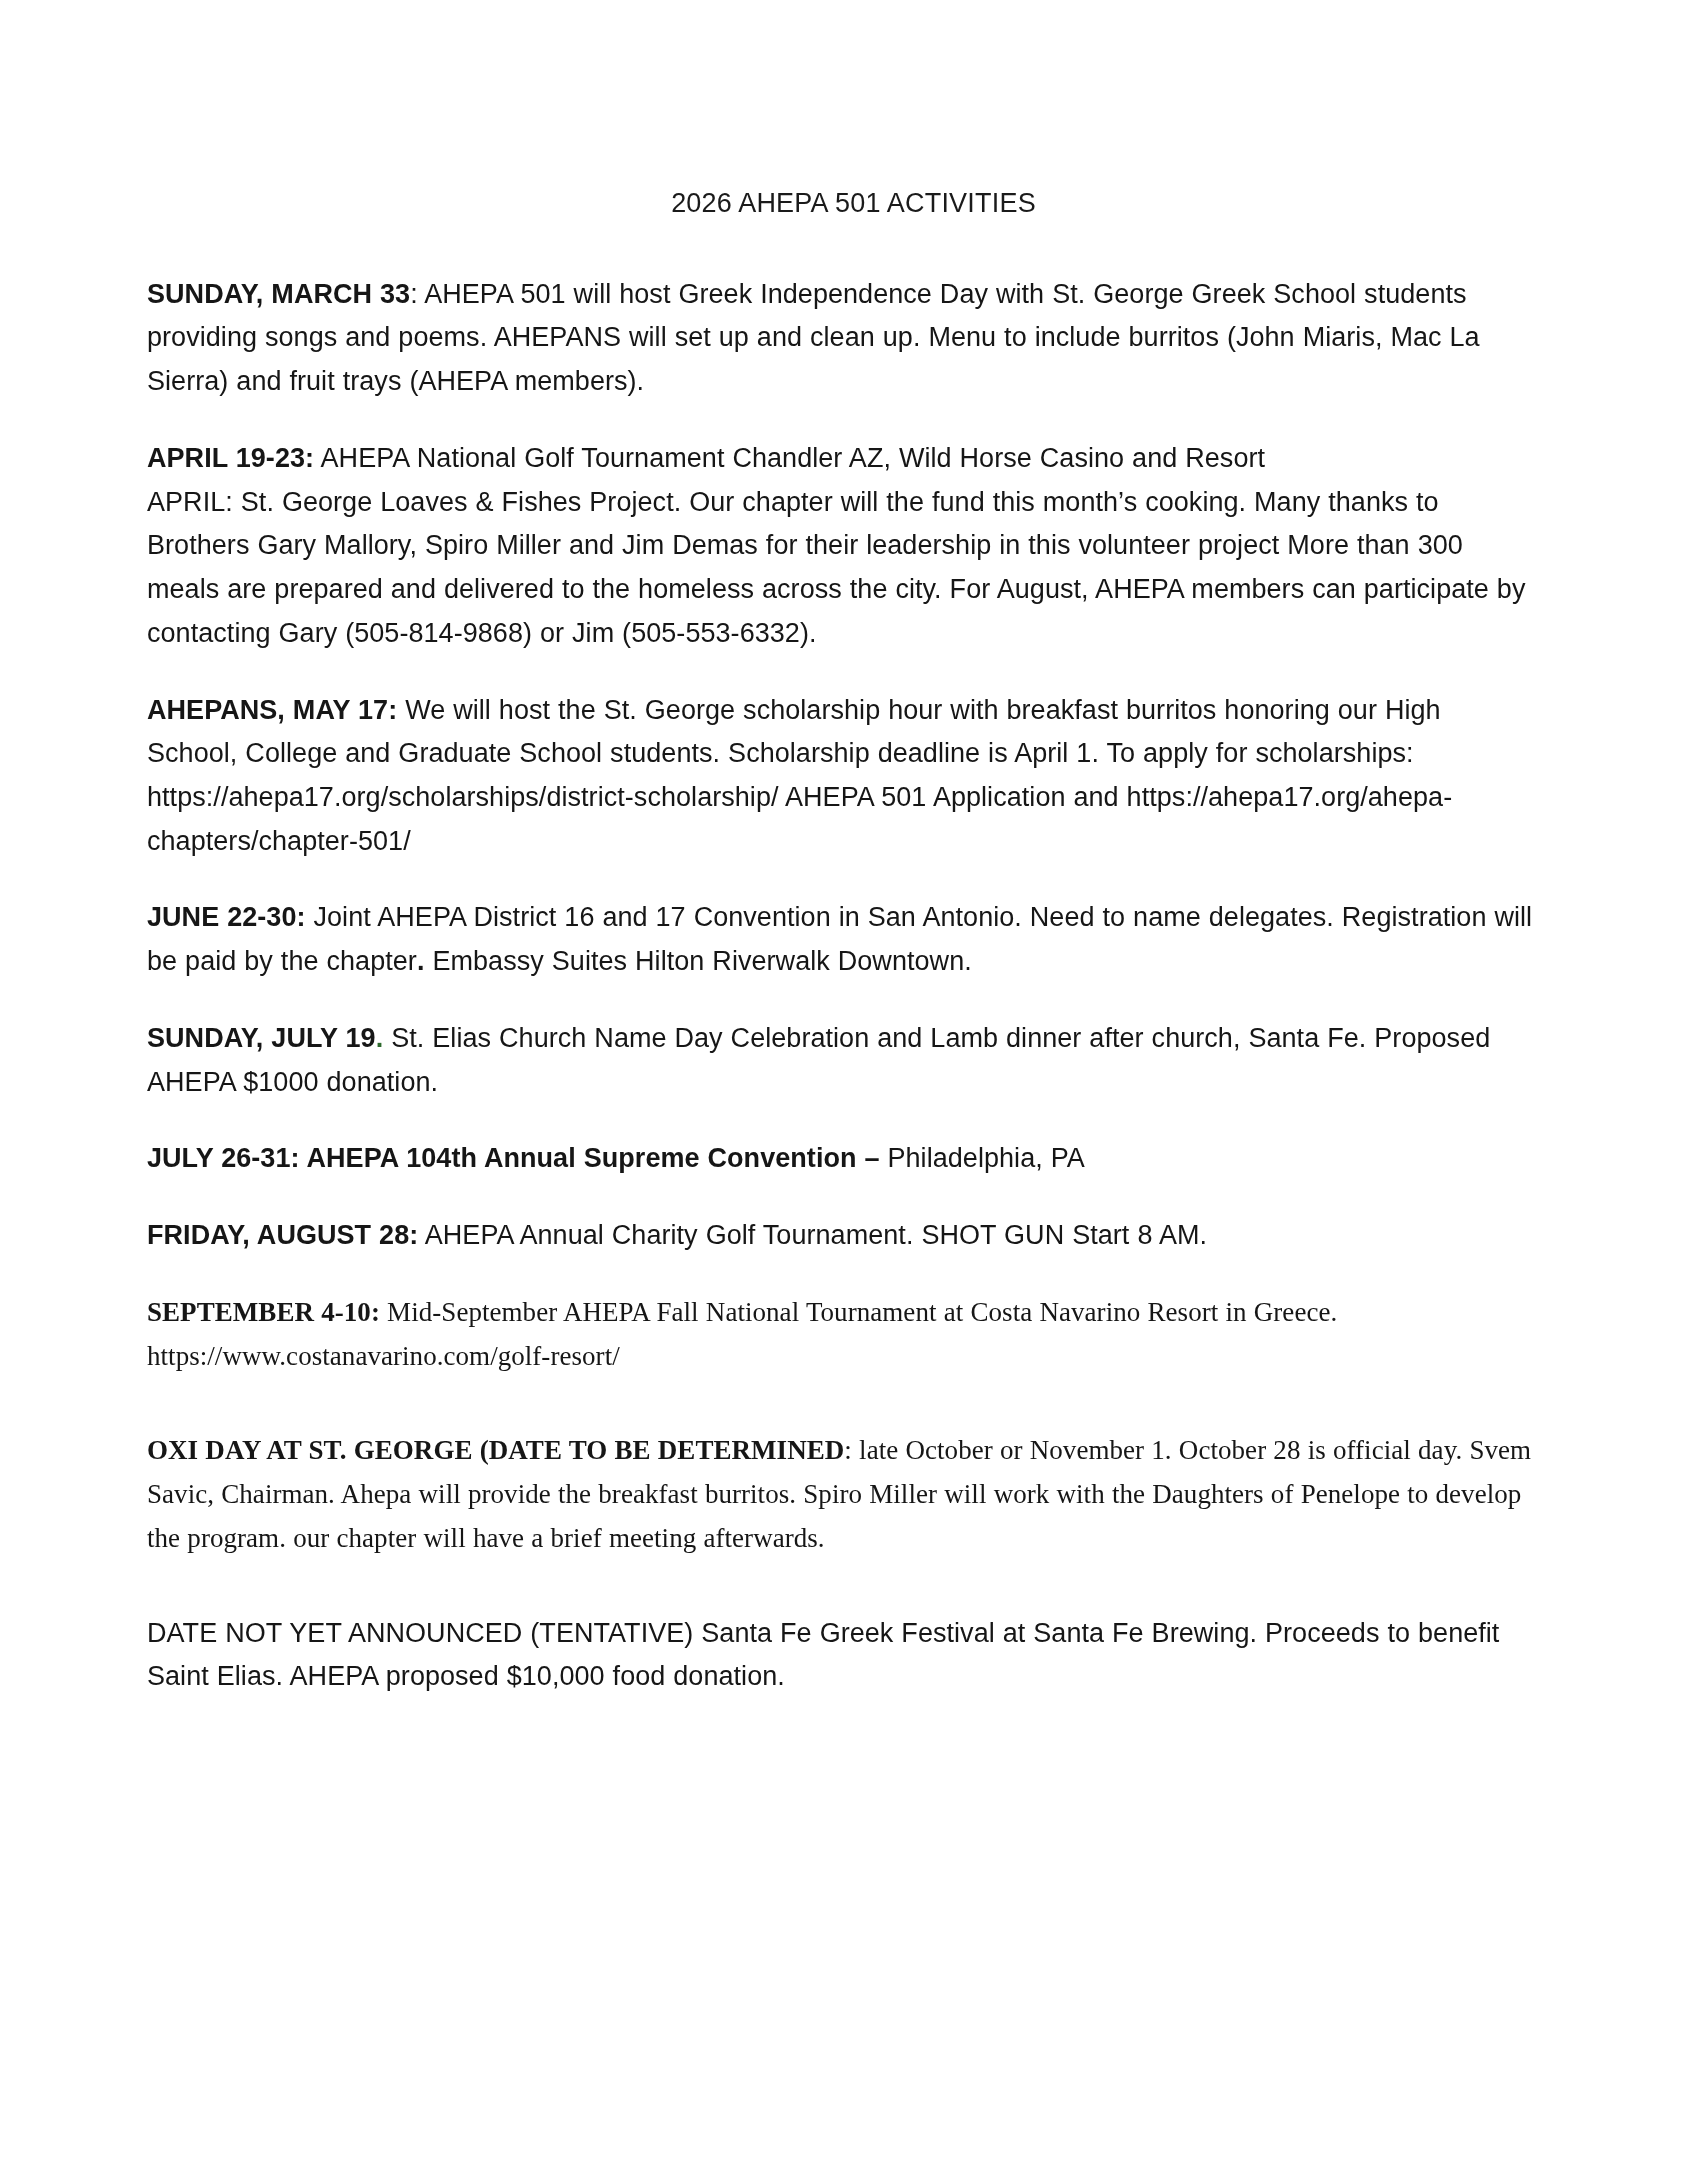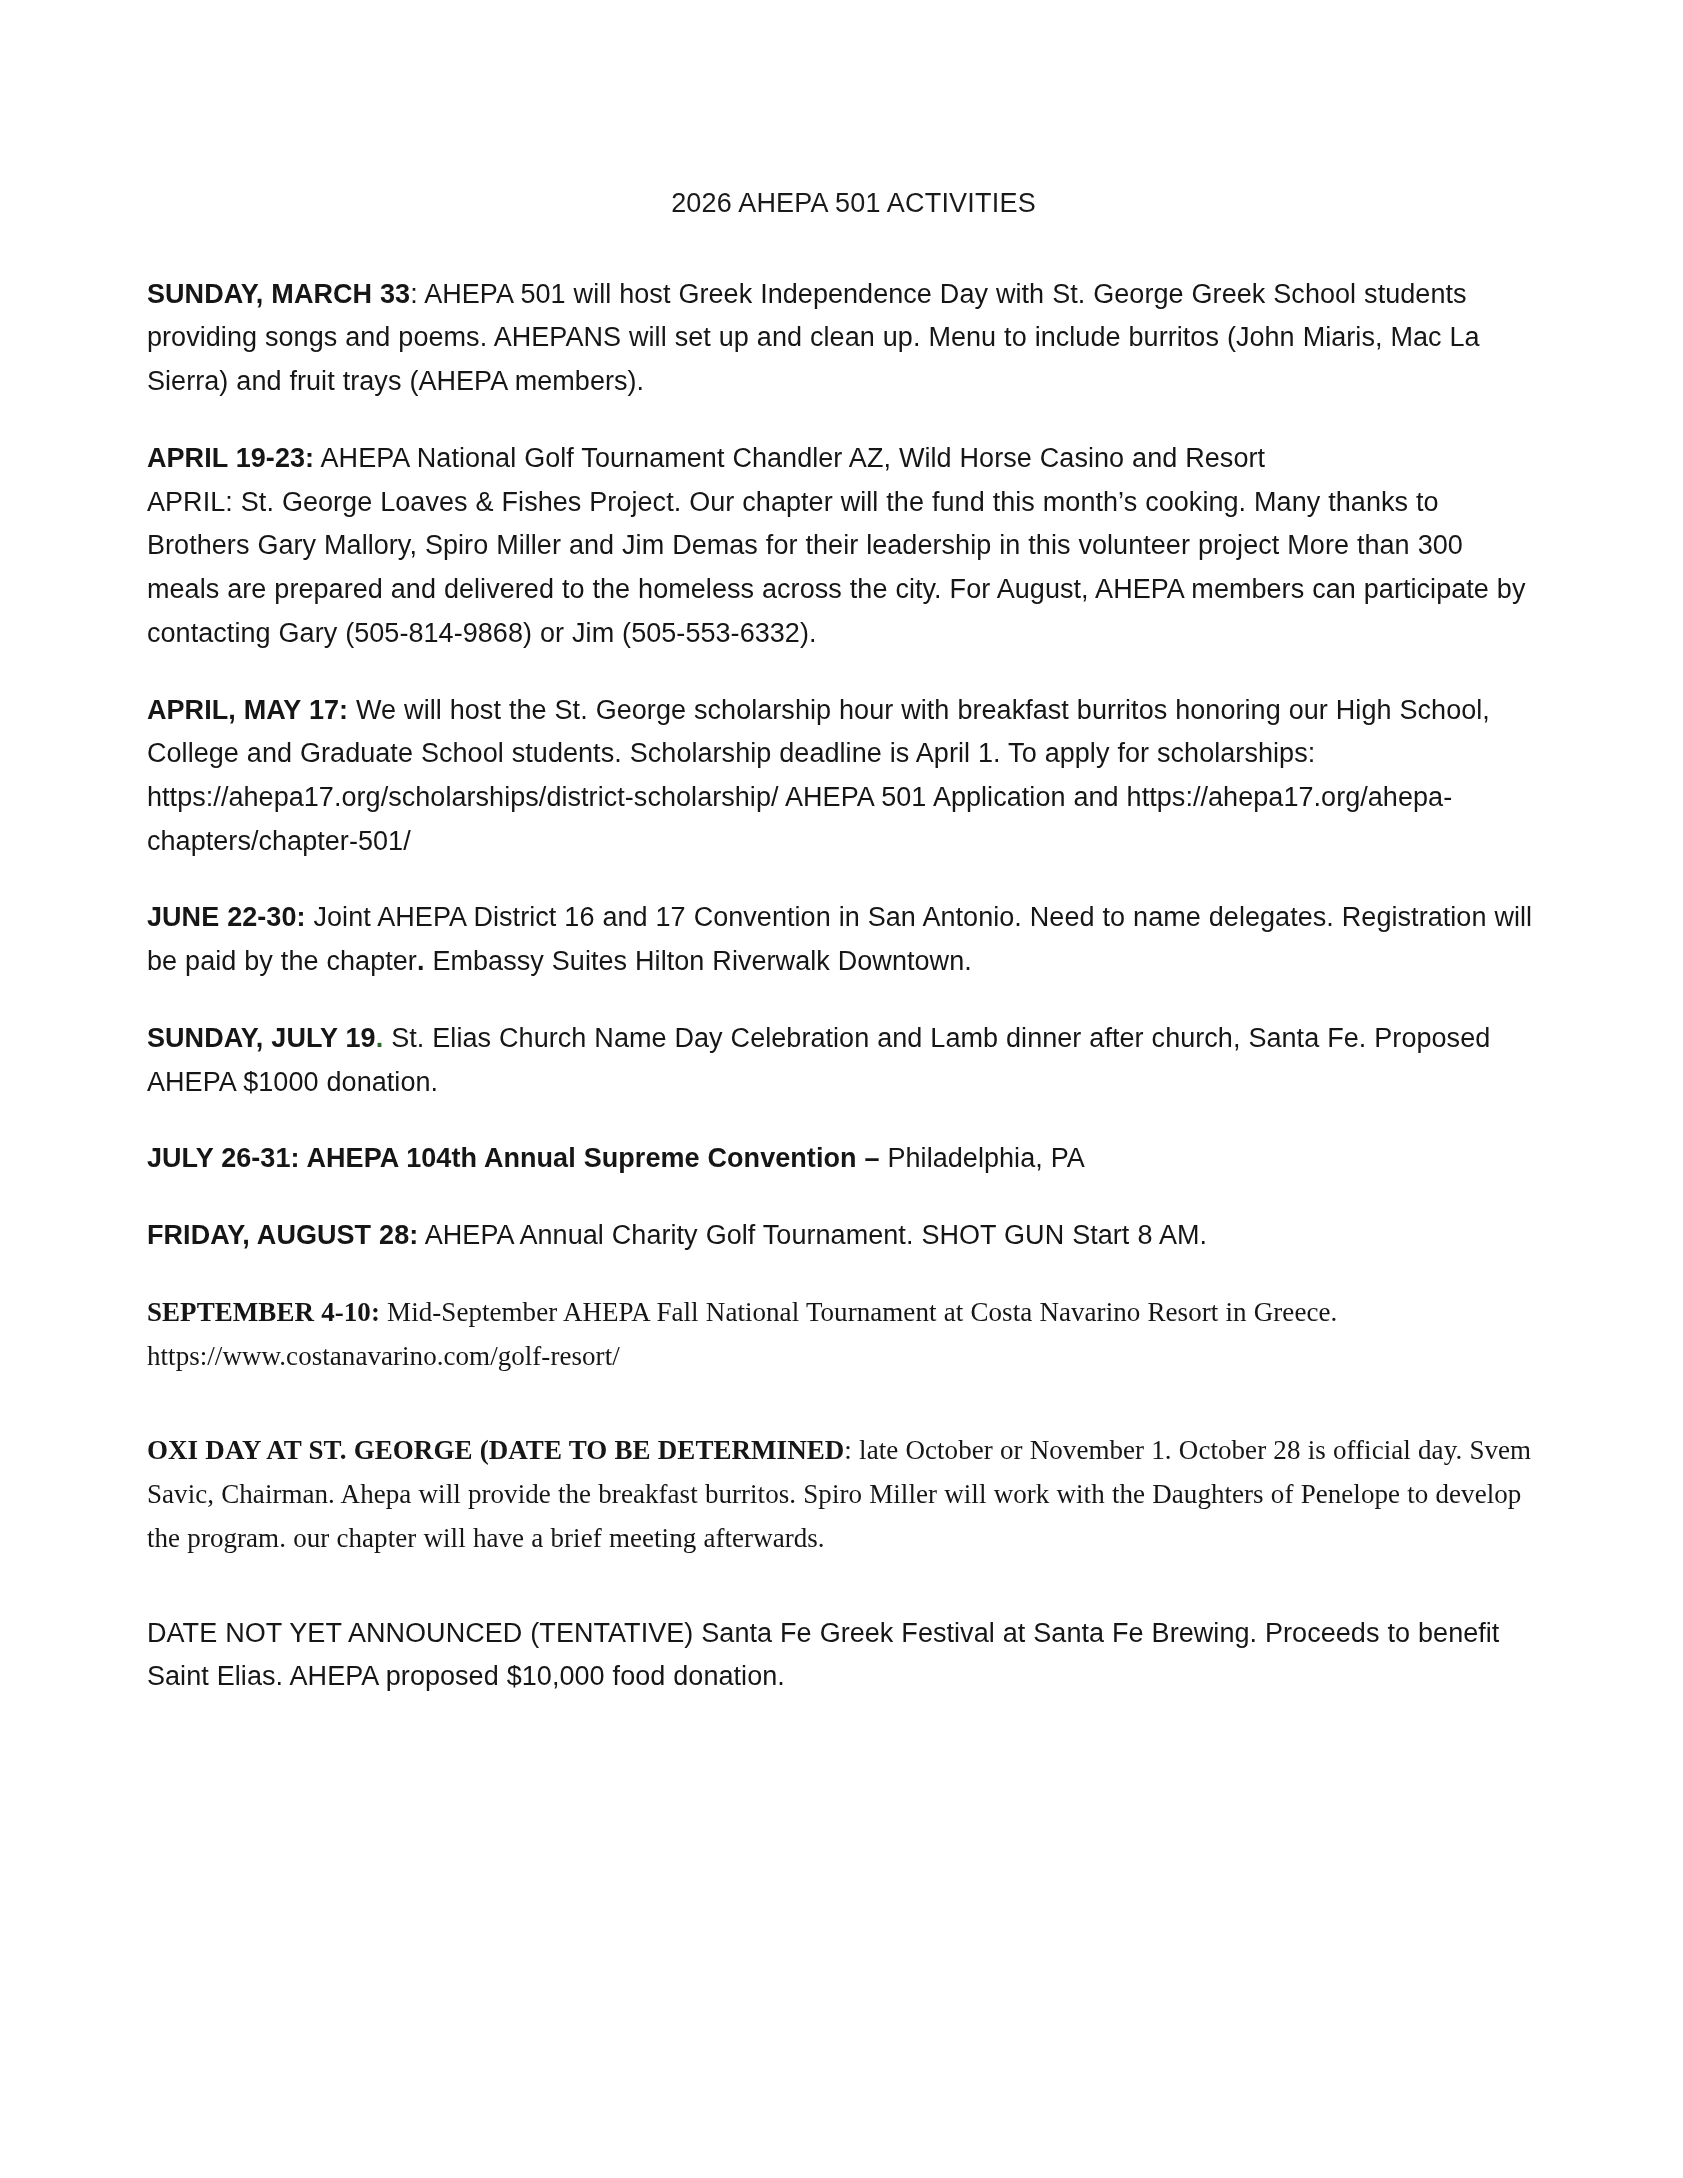--- a/index.html
+++ b/index.html
@@ -61,21 +61,21 @@
     <p class="para">
       <span class="b">SUNDAY, MARCH 33</span><span>: </span><span>AHEPA 501 will host Greek Independence Day with St. George Greek School students providing songs and poems.  AHEPANS will set up and clean up.  Menu to include burritos (John Miaris, Mac La Sierra) and fruit trays (AHEPA members).</span>
     </p>
 
     <p class="para">
       <span class="b">APRIL 19-23:</span><span>  AHEPA National Golf Tournament Chandler AZ, Wild Horse Casino and Resort</span><br>
       <span>APRIL: St. George Loaves &amp; Fishes Project.  Our chapter will the fund this month’s cooking.  Many thanks to Brothers Gary Mallory, Spiro Miller and Jim Demas for their leadership in this volunteer project More than 300 meals are prepared and delivered to the homeless across the city.  For August, AHEPA members can participate by contacting Gary (505-814-9868) or Jim (505-553-6332).</span>
     </p>
 
     <p class="para">
-      <span class="b">APRIL, MAY 17:</span><span> We will host the St. George scholarship hour with breakfast burritos honoring our High School, College and Graduate School students.  Scholarship deadline is April 1. To apply for scholarships: https://ahepa17.org/scholarships/district-scholarship/ AHEPA 501 Application and https://ahepa17.org/ahepa-chapters/chapter-501/</span>
+      <span class="b">AHEPANS, MAY 17:</span><span> We will host the St. George scholarship hour with breakfast burritos honoring our High School, College and Graduate School students.  Scholarship deadline is April 1. To apply for scholarships: https://ahepa17.org/scholarships/district-scholarship/ AHEPA 501 Application and https://ahepa17.org/ahepa-chapters/chapter-501/</span>
     </p>
 
 
     <p class="para">
       <span class="b">JUNE 22-30:</span><span> Joint AHEPA District 16 and 17 Convention in San Antonio. Need to name delegates. Registration will be paid by the chapter</span><span class="b">.</span><span> Embassy Suites Hilton Riverwalk Downtown.</span>
     </p>
 
     <p class="para">
       <span class="b">SUNDAY, JULY 19</span><span class="green">.</span><span>  St. Elias Church Name Day Celebration and Lamb dinner after church, Santa Fe. Proposed AHEPA $1000 donation.</span>
     </p>

